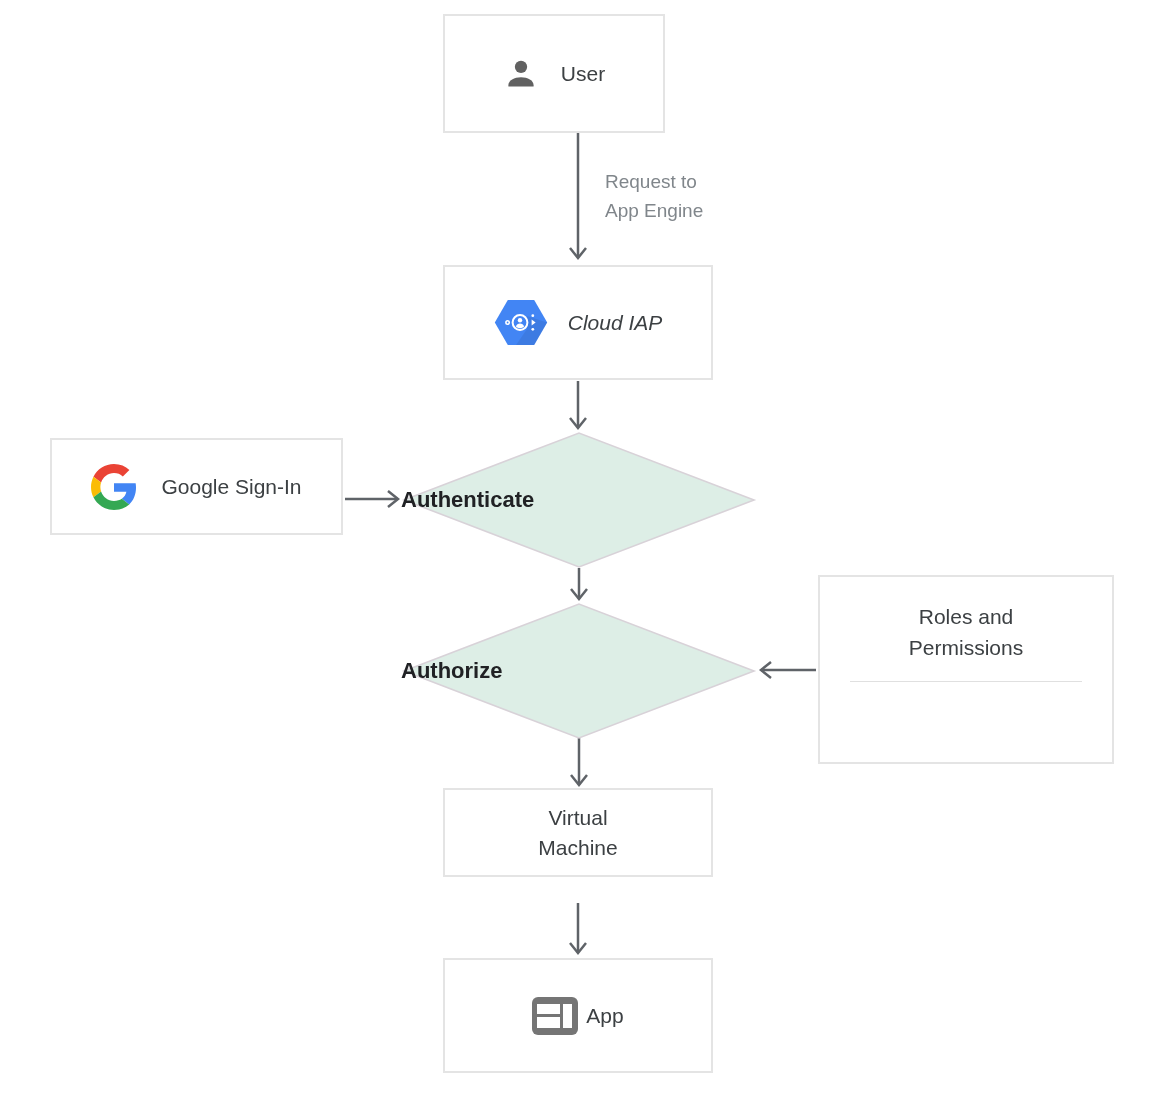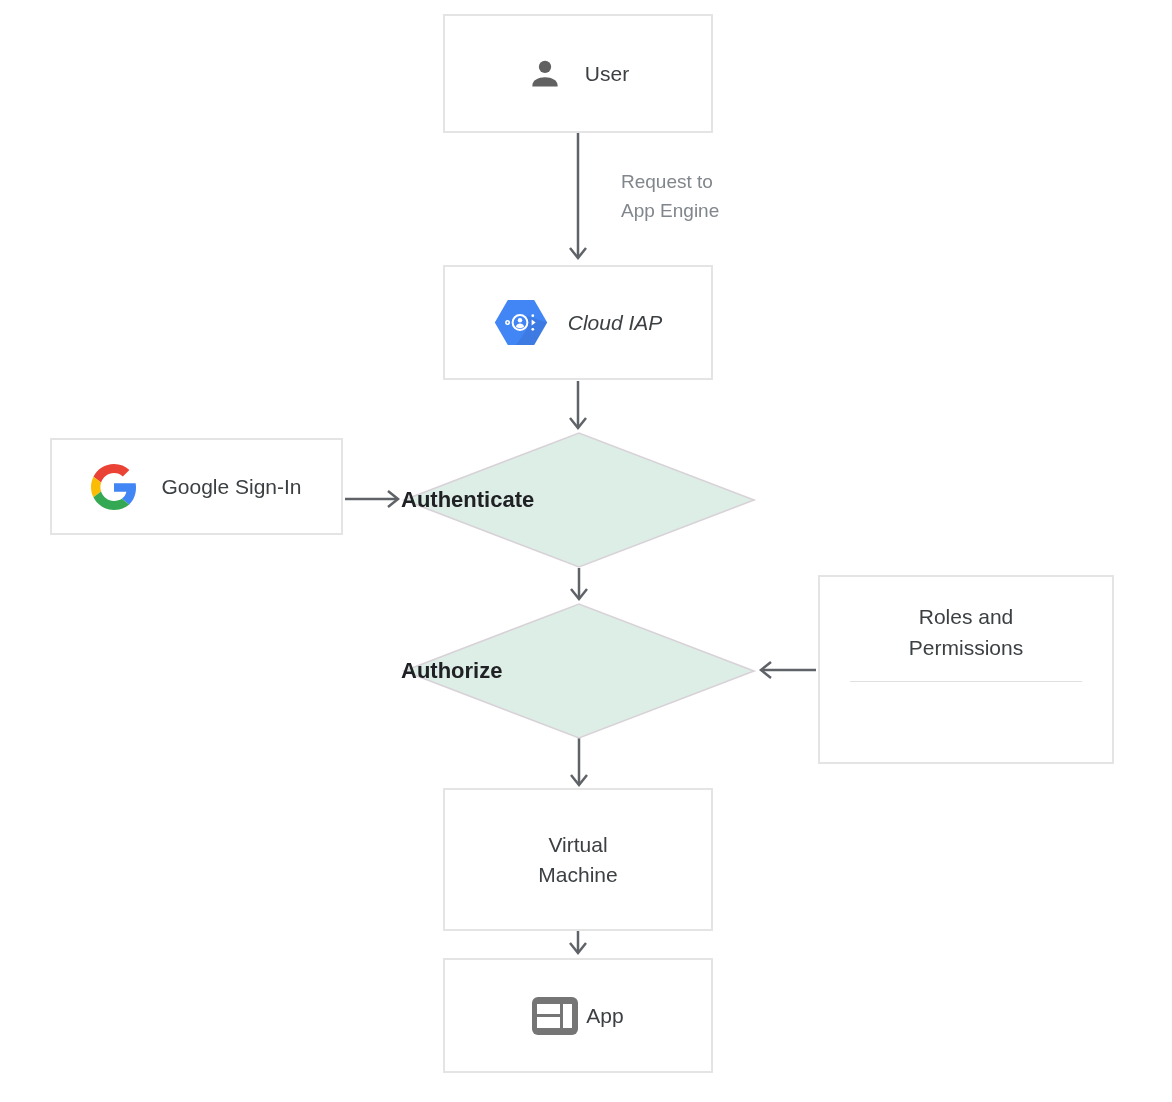--- a/index.html
+++ b/index.html
@@ -56,21 +56,20 @@
     font-size: 22px;
     font-weight: bold;
     color: #202124;
   }
   .edge-label {
     position: absolute;
     font-size: 19px;
     line-height: 29px;
     color: #80868b;
     white-space: pre-line;
-    margin-left: 16px;
   }
   .roles-box {
     position: absolute;
     background: #ffffff;
     border: 2px solid #e4e4e4;
     box-sizing: border-box;
     display: flex;
     flex-direction: column;
     align-items: center;
   }
@@ -134,21 +133,21 @@
     <g>
       <path d="M579 738 L579 785"></path>
       <polyline points="571,775 579,785 587,775"></polyline>
     </g>
     <g>
       <path d="M578 903 L578 953"></path>
       <polyline points="570,943 578,953 586,943"></polyline>
     </g>
   </svg>
 
-  <div class="node" style="left:443px; top:14px; width:270px; height:119px;">
+  <div class="node" style="left:443px; top:14px; width:222px; height:119px;">
     <span class="icon">
       <svg width="36" height="36" viewBox="0 0 24 24">
         <circle cx="12" cy="7.2" r="4.1" fill="#616161"></circle>
         <path d="M3.6 20.4 v-0.9 c0-3.4 3.9-5.4 8.4-5.4 s8.4 2 8.4 5.4 v0.9 z" fill="#616161"></path>
       </svg>
     </span>
     <span class="node-label">User</span>
   </div>
 
   <div class="edge-label" style="left:605px; top:167px;">Request to
@@ -196,21 +195,21 @@
     </svg>
     <span class="diamond-label">Authorize</span>
   </div>
 
   <div class="roles-box" style="left:818px; top:575px; width:296px; height:189px;">
     <div class="roles-title">Roles and
 Permissions</div>
     <div class="roles-divider"></div>
   </div>
 
-  <div class="node" style="left:443px; top:788px; width:270px; height:143px;">
+  <div class="node" style="left:443px; top:788px; width:270px; height:89px;">
     <span class="node-label">Virtual
 Machine</span>
   </div>
 
   <div class="node" style="left:443px; top:958px; width:270px; height:115px; gap:8px;">
     <span class="icon">
       <svg width="46" height="38" viewBox="0 0 46 38">
         <rect x="0" y="0" width="46" height="38" rx="6" fill="#757575"></rect>
         <rect x="5" y="7" width="23" height="10" fill="#ffffff"></rect>
         <rect x="5" y="20" width="23" height="11" fill="#ffffff"></rect>

